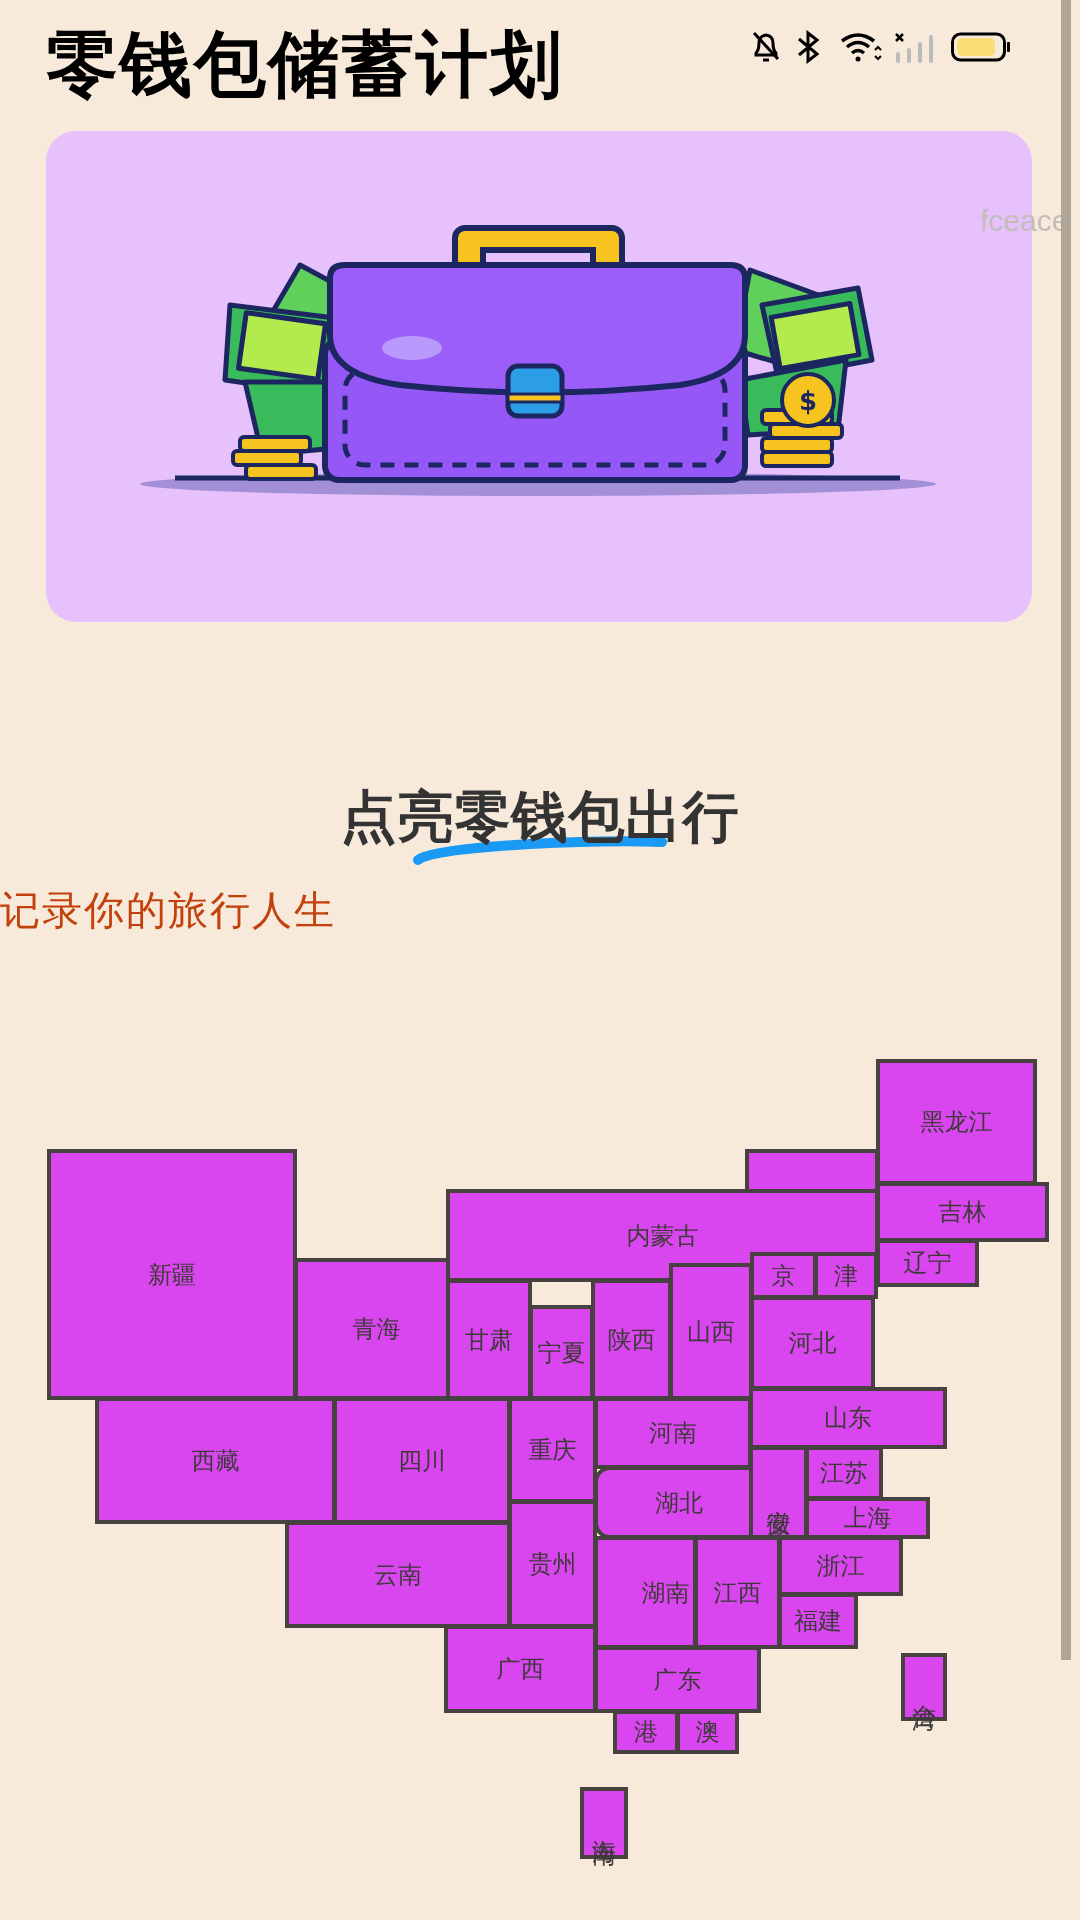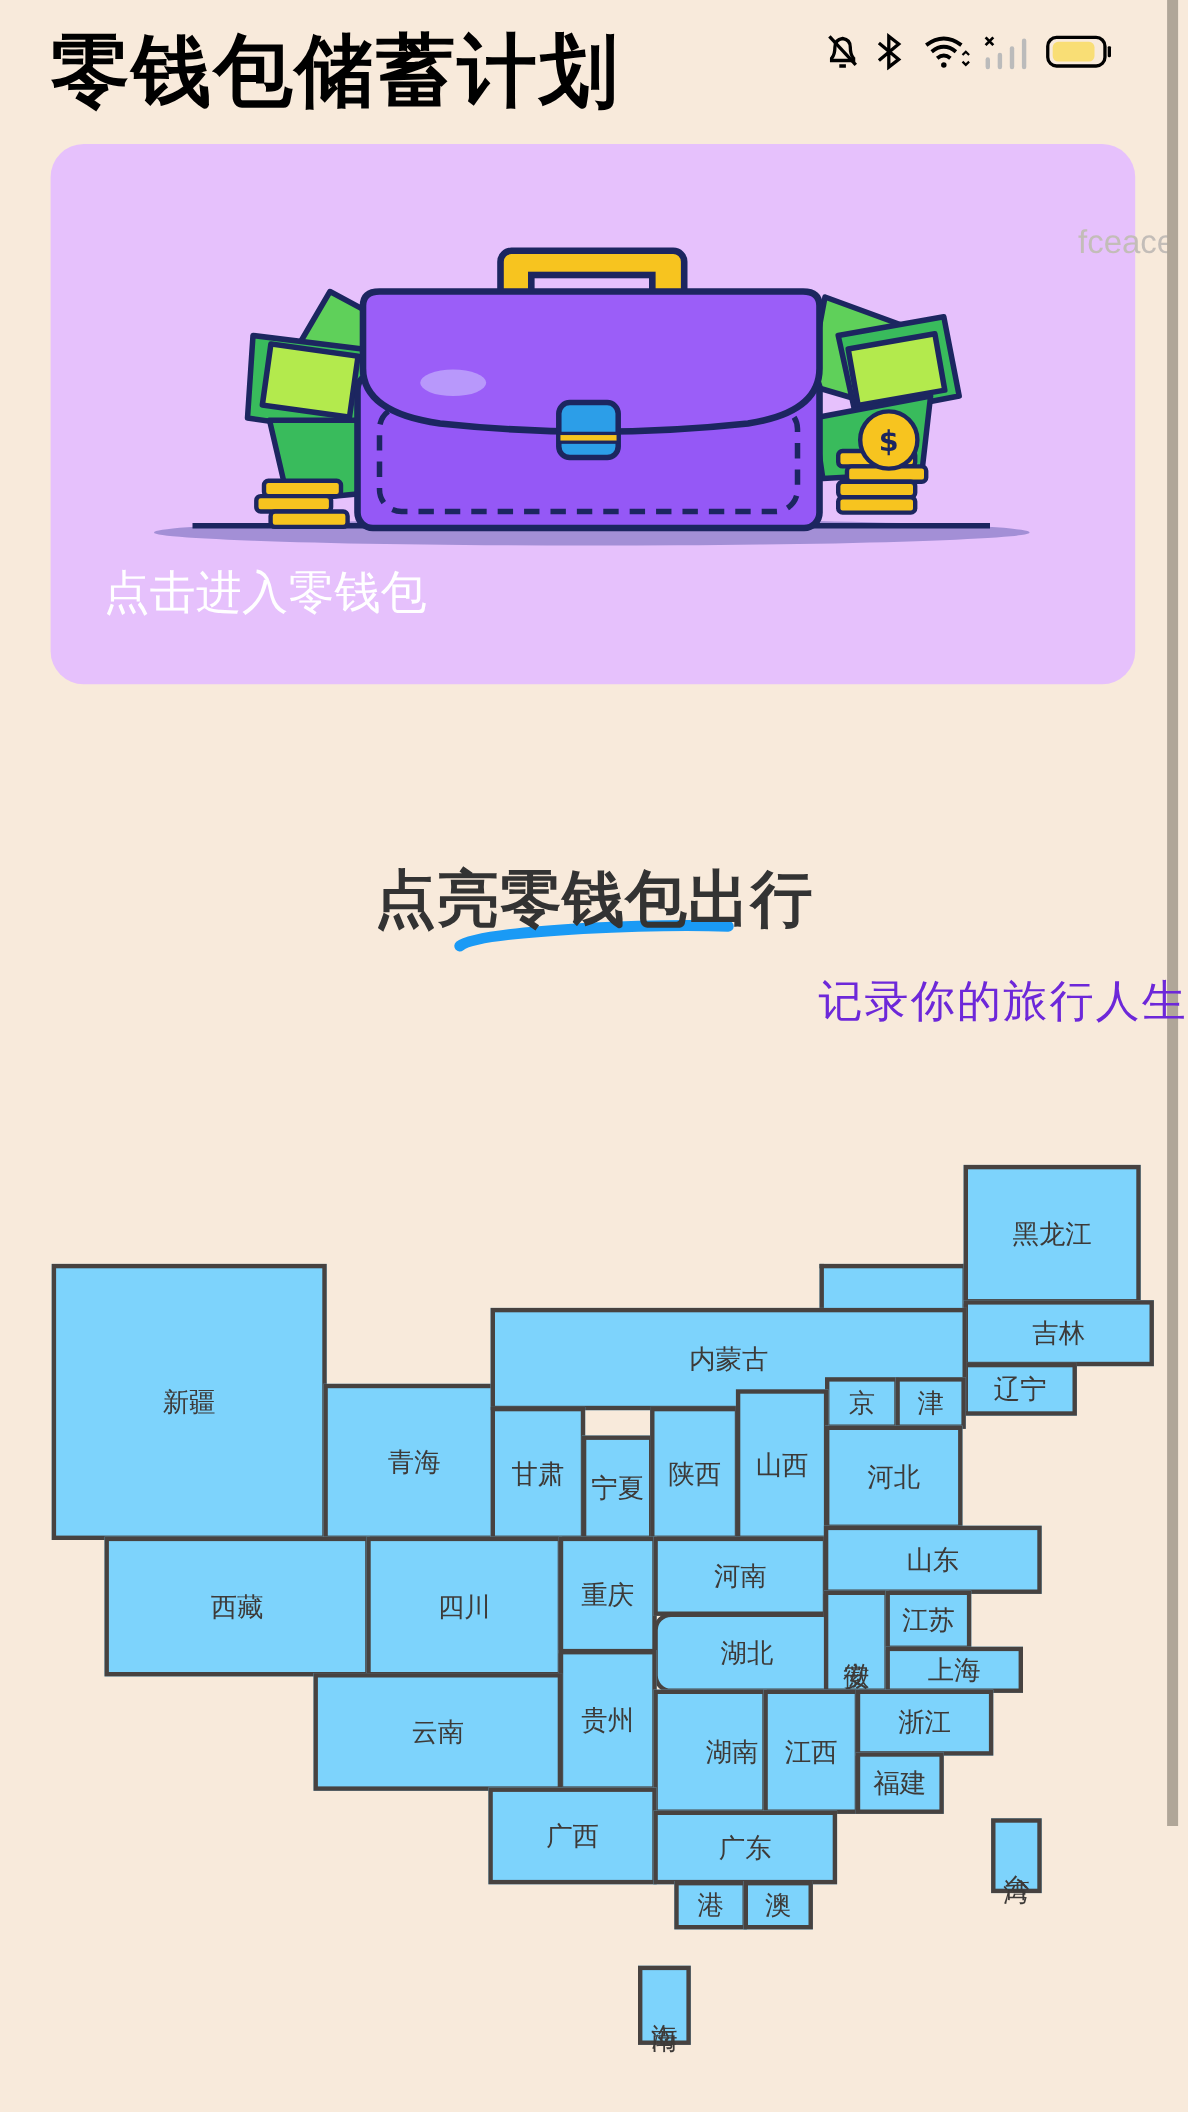--- a/index.html
+++ b/index.html
@@ -20,24 +20,24 @@
   }
   .card-label {
     left:48px; top:380px; font-size:42px; color:#ffffff; white-space:nowrap;
   }
   .watermark { left:980px; top:204px; font-size:30px; color:#c3bdb8; font-family:"Liberation Sans",sans-serif; white-space:nowrap; }
   .scrollbar { left:1061px; top:0; width:10px; height:1660px; background:#b0a698; }
   .headline {
     left:0; width:1080px; top:780px; text-align:center; font-size:56px; font-weight:bold; color:#333333; letter-spacing:1px;
   }
   .subhead {
-    left:0; width:1080px; top:883px; text-align:right; font-size:40px; color:#6d28d9; letter-spacing:2px;font-family:Liberation Mono, monospace;
+    left:0; width:1080px; top:883px; text-align:left; font-size:40px; color:#c2410c; letter-spacing:2px;font-family:Liberation Mono, monospace;
   }
   .prov {
-    position:absolute; box-sizing:border-box; border:4px solid #474240; background:#7dd3fc;
+    position:absolute; box-sizing:border-box; border:4px solid #474240; background:#d946ef;
     color:#3d3a38; font-size:24px; display:flex; align-items:center; justify-content:center;
     text-align:center; cursor:pointer;
   }
   .prov.v span { writing-mode:vertical-rl; letter-spacing:2px; }
 </style>
 </head>
 <body>
 
 <div class="abs title">零钱包储蓄计划</div>
 
@@ -116,21 +116,20 @@
 
     <g stroke="#1c2660" stroke-width="4" fill="#f7c41f">
       <rect x="762" y="410" width="70" height="14" rx="4"></rect>
       <rect x="770" y="424" width="72" height="14" rx="4"></rect>
       <rect x="762" y="438" width="70" height="14" rx="4"></rect>
       <rect x="762" y="452" width="70" height="14" rx="4"></rect>
       <circle cx="808" cy="400" r="26" fill="#f7c41f"></circle>
     </g>
     <text x="808" y="410" font-size="26" font-weight="bold" fill="#1c2660" text-anchor="middle" font-family="DejaVu Sans, sans-serif">$</text>
   </svg>
-  <div class="abs card-label">点击进入零钱包</div>
 </div>
 
 <div class="abs watermark">fceace</div>
 <div class="abs scrollbar"></div>
 
 <svg class="abs" style="left:410px;top:832px;" width="260" height="36" viewBox="0 0 260 36">
   <path d="M8 28 Q20 18 120 12 Q200 8 252 10" fill="none" stroke="#1a9af5" stroke-width="10" stroke-linecap="round"></path>
 </svg>
 <div class="abs headline">点亮零钱包出行</div>
 <div class="abs subhead">记录你的旅行人生</div>

